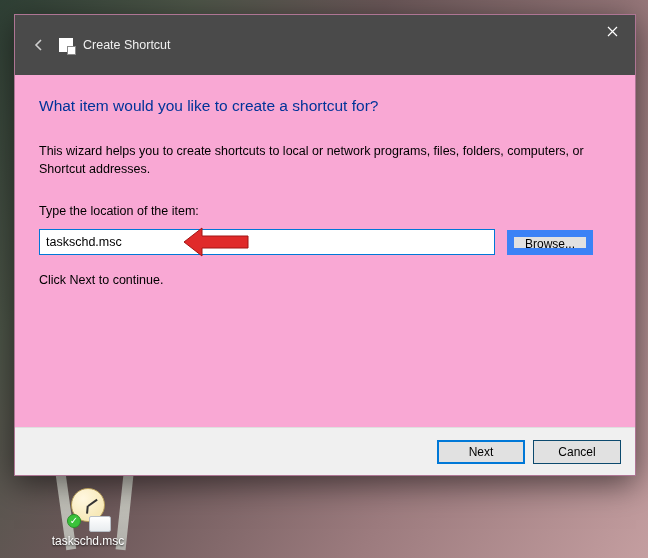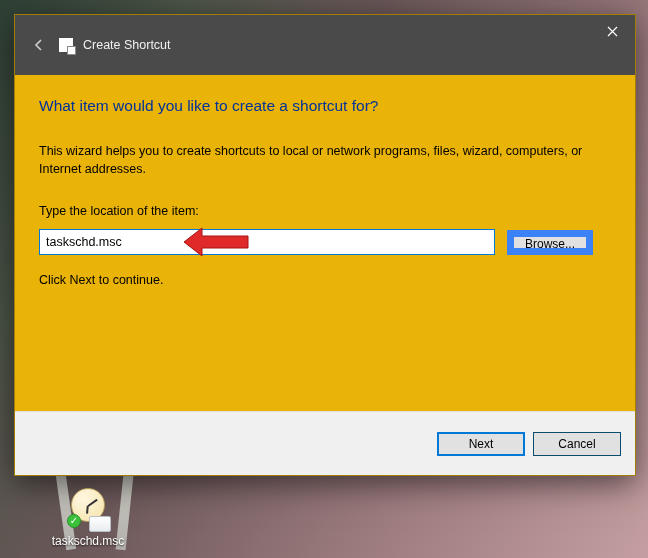--- a/index.html
+++ b/index.html
@@ -32,21 +32,21 @@
       background: linear-gradient(#d0cfc5, #b0afaa);
       transform: rotate(6deg);
     }
 
     .dialog {
       position: absolute;
       left: 14px;
       top: 14px;
       width: 622px;
       height: 462px;
-      background: #eab308;
+      background: #f9a8d4;
       box-shadow: 0 8px 30px rgba(0,0,0,0.55);
       border: 1px solid rgba(0,0,0,0.3);
       display: flex;
       flex-direction: column;
     }
     .titlebar {
       height: 60px;
       background: #4a4a4a;
       color: #fff;
       display: flex;
@@ -112,21 +112,21 @@
       width: 86px;
       height: 25px;
       font-size: 12px;
       border: 7px solid #3b82f6;
       background: #e1e1e1;
       cursor: default;
     }
     .hint { margin-top: 18px; }
 
     .footer {
-      height: 64px;
+      height: 48px;
       border-top: 1px solid #dfdfdf;
       display: flex;
       justify-content: flex-end;
       align-items: center;
       gap: 8px;
       padding: 0 14px;
       background: #f0f0f0;
     }
     .dlg-btn {
       width: 88px; height: 24px;
@@ -202,21 +202,21 @@
     <span class="title-text">Create Shortcut</span>
     <div class="close-btn">
       <svg width="11" height="11" viewBox="0 0 11 11">
           <path d="M1 1 L10 10 M10 1 L1 10" stroke="#fff" stroke-width="1.2"></path>
         </svg>
     </div>
   </div>
 
   <div class="content">
     <div class="heading">What item would you like to create a shortcut for?</div>
-    <div class="description">This wizard helps you to create shortcuts to local or network programs, files, wizard, computers, or Internet addresses.</div>
+    <div class="description">This wizard helps you to create shortcuts to local or network programs, files, folders, computers, or Shortcut addresses.</div>
     <div class="field-label">Type the location of the item:</div>
     <div class="field-row">
       <input class="location-input" type="text" value="taskschd.msc" style="">
       <button class="browse-btn">Browse...</button>
       <svg class="arrow" width="68" height="32" viewBox="0 0 68 32">
         <path d="M66 10 L20 10 L20 2 L2 16 L20 30 L20 22 L66 22 Z" fill="#e02a2a" stroke="#a31515" stroke-width="1"></path>
       </svg>
     </div>
     <div class="hint">Click Next to continue.</div>
   </div>

